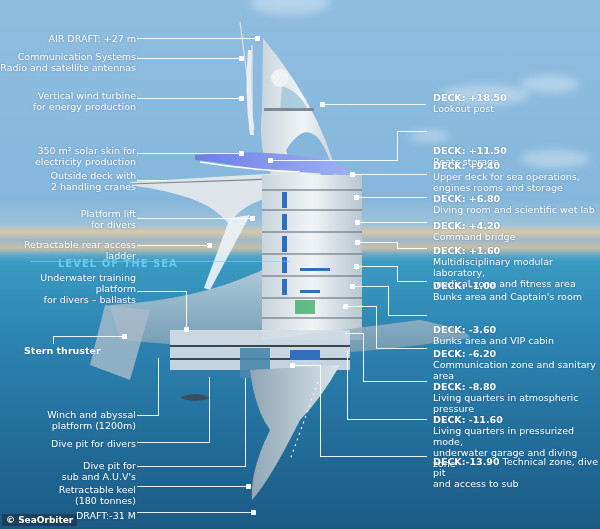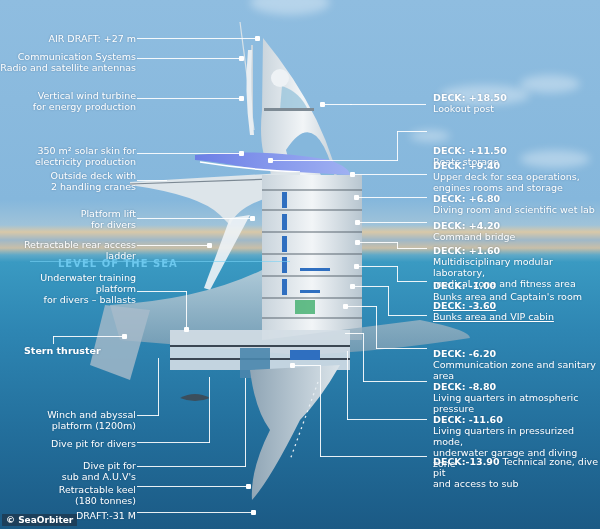--- a/index.html
+++ b/index.html
@@ -264,21 +264,21 @@
 
   <div class="label" style="left:433px;top:280px;">
     <span class="deck">DECK: -1.00</span>
     <span>Bunks area and Captain's room</span>
   </div>
   <div class="leader h" style="left:397px;top:281px;width:30px;"></div>
   <div class="leader v" style="left:397px;top:266px;height:16px;"></div>
   <div class="leader h" style="left:356px;top:266px;width:42px;"></div>
   <div class="dot" style="left:354px;top:264px;"></div>
 
-  <div class="label" style="left:433px;top:300px;text-decoration:underline;">
+  <div class="label" style="left:433px;top:324px;">
     <span class="deck">DECK: -3.60</span>
     <span>Bunks area and VIP cabin</span>
   </div>
   <div class="leader h" style="left:388px;top:315px;width:39px;"></div>
   <div class="leader v" style="left:388px;top:286px;height:30px;"></div>
   <div class="leader h" style="left:352px;top:286px;width:37px;"></div>
   <div class="dot" style="left:350px;top:284px;"></div>
 
   <div class="label" style="left:433px;top:348px;">
     <span class="deck">DECK: -6.20</span>

